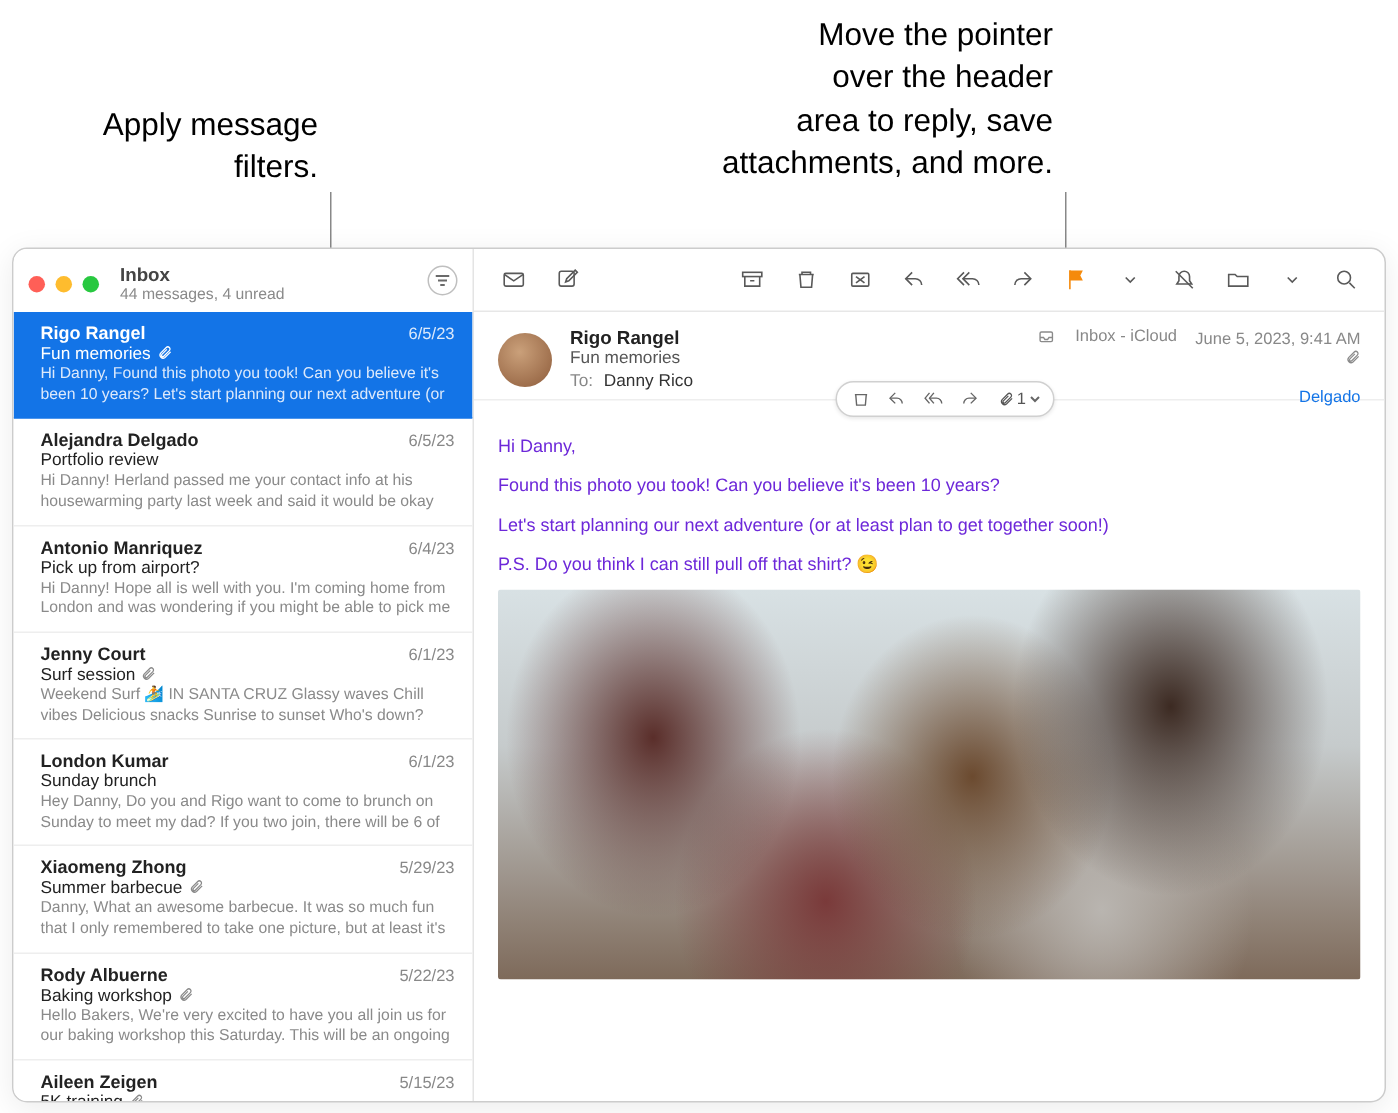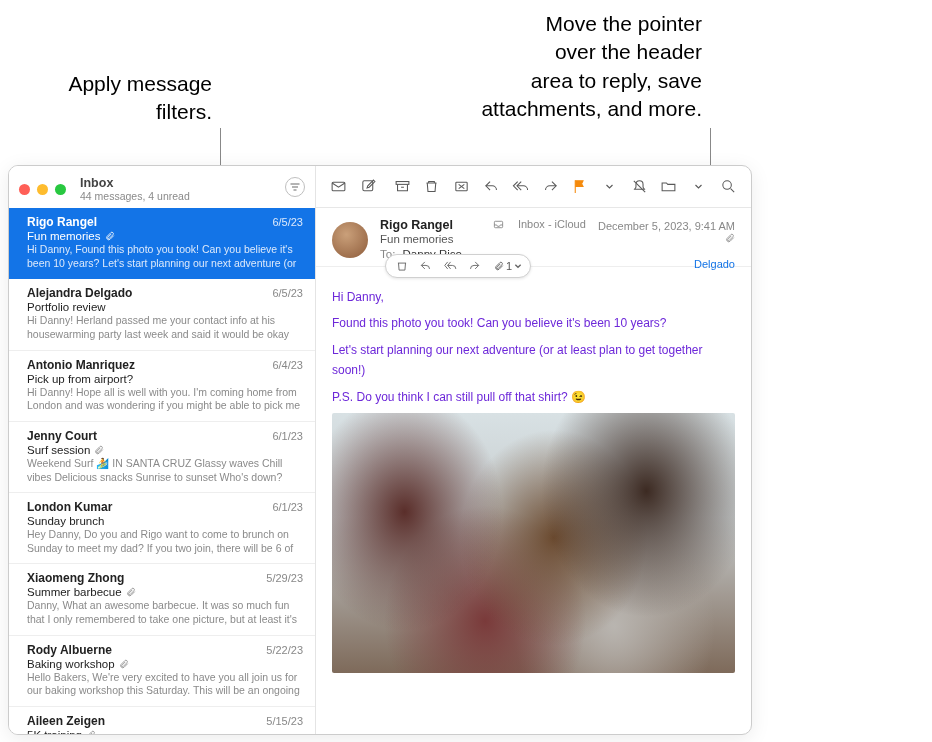--- a/index.html
+++ b/index.html
@@ -1,20 +1,20 @@
 <!DOCTYPE html>
 <html><head>
 <meta charset="utf-8">
 <style>
   * { box-sizing: border-box; margin: 0; padding: 0; }
   html, body { width: 932px; height: 742px; font-family: -apple-system, "Helvetica Neue", Helvetica, Arial, sans-serif; background: #fff; color: #222; }
   body { position: relative; }
   .annotations { position: absolute; left: 0; top: 0; width: 932px; height: 165px; }
   .anno { position: absolute; font-size: 21px; color: #000; text-align: right; line-height: 1.35; }
-  .window { position: absolute; left: 8px; top: 165px; width: 744px; height: 570px; border: 1px solid #ccc; border-radius: 10px; overflow: hidden; box-shadow: 0 4px 20px rgba(0,0,0,0.08); display: flex; background: #fff;}
+  .window { position: absolute; left: 8px; top: 165px; width: 916px; height: 570px; border: 1px solid #ccc; border-radius: 10px; overflow: hidden; box-shadow: 0 4px 20px rgba(0,0,0,0.08); display: flex; background: #fff;}
   
   .sidebar { width: 307px; flex: 0 0 307px; border-right: 1px solid #e4e4e4; display: flex; flex-direction: column; background: #fff;}
   .sb-header { height: 42px; display: flex; align-items: center; padding: 4px 10px 0 10px; position: relative; }
   .traffic { display: flex; gap: 7px; margin-right: 14px; }
   .dot { width: 11px; height: 11px; border-radius: 50%; }
   .dot.red { background: #ff5f57; } .dot.yellow { background: #febc2e; } .dot.green { background: #28c840; }
   .sb-title { font-size: 12.5px; font-weight: 600; color: #444;}
   .sb-sub { font-size: 10.5px; color: #8a8a8a; }
   .filter-btn { position: absolute; right: 10px; top: 11px; width: 20px; height: 20px; border: 1px solid #bfbfbf; border-radius: 50%; display:flex; align-items:center; justify-content:center; background:#fff;}
   .filter-btn svg { width: 12px; height: 12px; stroke:#6a6a6a; fill:none; stroke-width:1.6;}
@@ -282,21 +282,21 @@
       </div>
       <div class="hdr-right">
         <span class="loc">
           <svg width="11" height="11" viewBox="0 0 24 24" style="stroke:#8a8a8a;fill:none;stroke-width:2">
               <rect x="3" y="5" width="18" height="14" rx="2"></rect>
               <path d="M3 13h5l2 3h4l2-3h5"></path>
             </svg>
           <span>Inbox - iCloud</span>
         </span>
         &nbsp;&nbsp;
-        <span>December 5, 2023, 9:41 AM</span>
+        <span>June 5, 2023, 9:41 AM</span>
         <br>
         <span class="clip"><svg viewBox="0 0 24 24">
               <path d="M21 11l-9 9a5 5 0 01-7-7l9-9a3.5 3.5 0 015 5l-9 9a2 2 0 01-3-3l8-8"></path>
             </svg></span>
         <span class="details-link">Delgado</span>
       </div>
 
       <div class="hover-actions">
         <div class="hact">
             <svg viewBox="0 0 24 24">

